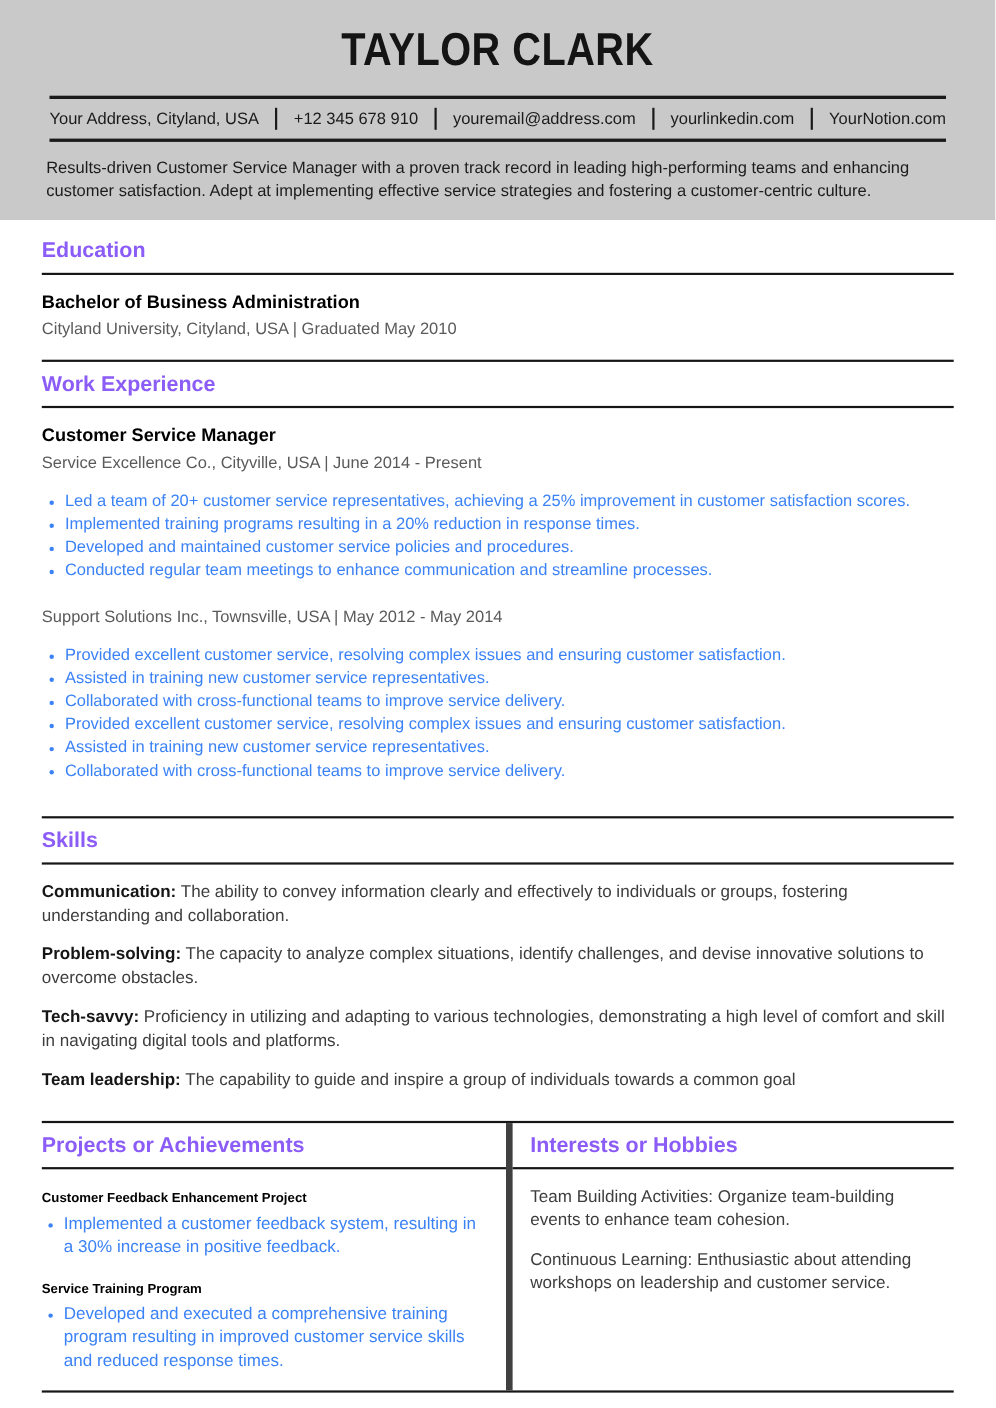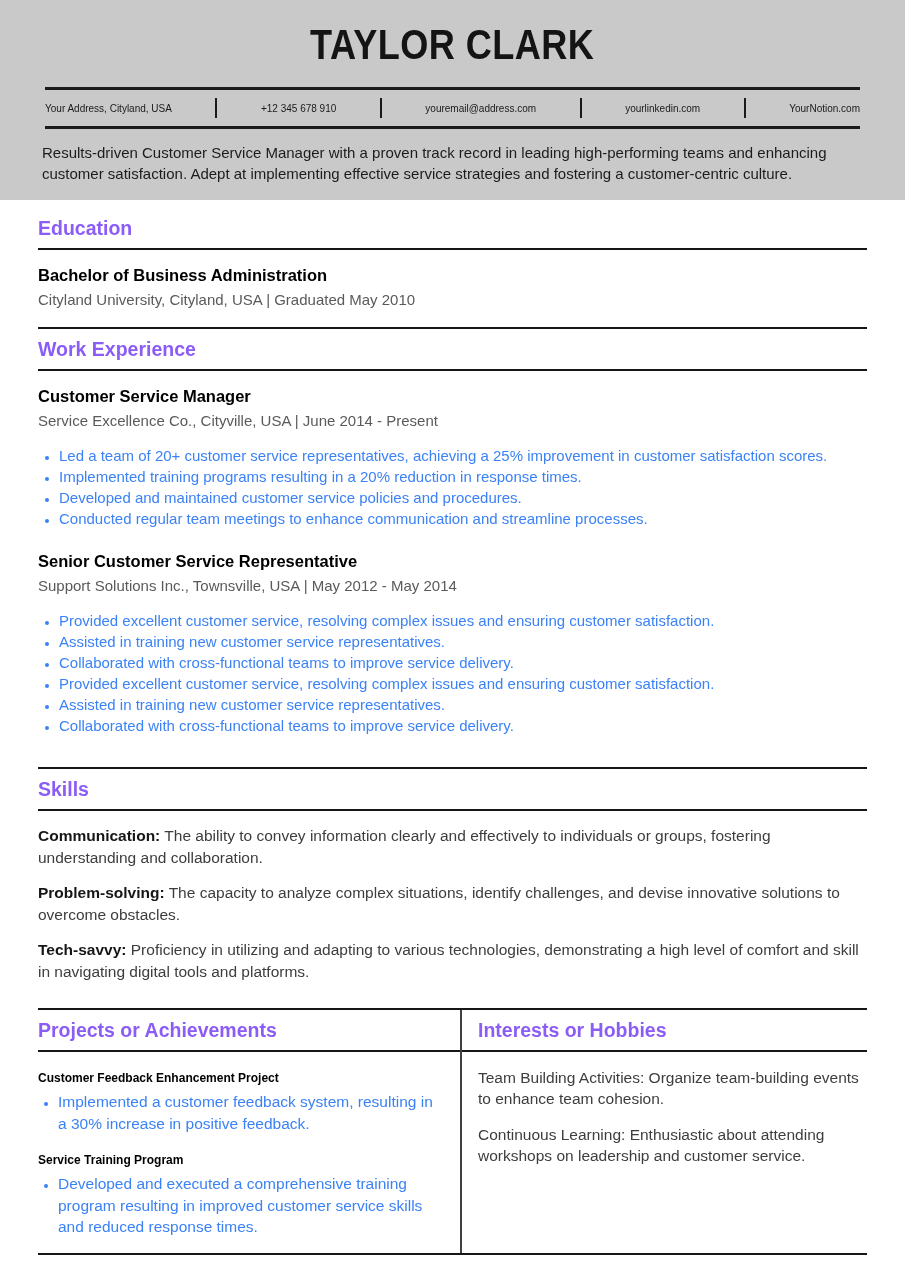--- a/index.html
+++ b/index.html
@@ -21,21 +21,21 @@
     color: #141414; letter-spacing: 0.5px;
     transform: scaleX(0.86); transform-origin: center;
     white-space: nowrap;
   }
   .contact {
     margin: 21px 45px 0;
     border-top: 3px solid #1a1a1a;
     border-bottom: 3px solid #1a1a1a;
     padding: 8px 0;
     display: flex; align-items: center; justify-content: space-between;
-    font-size: 10px; color: #1a1a1a; white-space: nowrap;
+    font-size: 15px; color: #1a1a1a; white-space: nowrap;
   }
   .csep { width: 2px; height: 20px; background: #1a1a1a; flex: 0 0 auto; margin: 0 6px; }
   .summary {
     margin: 14px 44px 0 42px;
     font-size: 15px; line-height: 20.5px; color: #1c1c1c;
   }
 
   
   .page { padding: 0 38px; }
   .sec-head { border-bottom: 2px solid #161616; }
@@ -70,21 +70,21 @@
 
   
   .duo {
     margin-top: 10px;
     display: grid; grid-template-columns: 422px 1fr;
     border-top: 2px solid #161616;
     border-bottom: 2px solid #161616;
     min-height: 247px;
   }
   .duo-col { padding-bottom: 14px; }
-  .duo-right { border-left: 2px solid #404040; }
+  .duo-right { border-left: 6px solid #404040; }
   .duo-right .sec-head h2 { padding-left: 16px; }
   .duo-left .item-title, .duo-left ul.bullets { margin-right: 18px; }
   .proj-title { font-size: 12px; margin-top: 16px; line-height: 20px; }
   .duo ul.bullets { margin-top: 3px; padding-left: 20px; }
   .duo ul.bullets li { font-size: 15.5px; line-height: 21.5px; }
   .interest { margin: 15px 8px 0 16px; font-size: 15.5px; line-height: 21px; color: #3d3d3d; }
 
   
   .footer {
     display: flex; justify-content: space-between;
@@ -137,21 +137,20 @@
         <p class="item-sub">Service Excellence Co., Cityville, USA | June 2014 - Present</p>
         <ul class="bullets">
           <li>Led a team of 20+ customer service representatives, achieving a 25% improvement in customer satisfaction scores.</li>
           <li>Implemented training programs resulting in a 20% reduction in response times.</li>
           <li>Developed and maintained customer service policies and procedures.</li>
           <li>Conducted regular team meetings to enhance communication and streamline processes.</li>
         </ul>
       </div>
 
       <div class="job">
-        <p class="item-title">Senior Customer Service Representative</p>
         <p class="item-sub">Support Solutions Inc., Townsville, USA | May 2012 - May 2014</p>
         <ul class="bullets">
           <li>Provided excellent customer service, resolving complex issues and ensuring customer satisfaction.</li>
           <li>Assisted in training new customer service representatives.</li>
           <li>Collaborated with cross-functional teams to improve service delivery.</li>
           <li>Provided excellent customer service, resolving complex issues and ensuring customer satisfaction.</li>
           <li>Assisted in training new customer service representatives.</li>
           <li>Collaborated with cross-functional teams to improve service delivery.</li>
         </ul>
       </div>
@@ -161,20 +160,21 @@
       <div class="sec-head">
         <h2>Skills</h2>
       </div>
       <div class="skills-grid">
         <div class="skills-col">
           <p class="skill"><b>Communication:</b> <span>The ability to convey information clearly and effectively to individuals or groups, fostering understanding and collaboration.</span></p>
           <p class="skill"><b>Problem-solving:</b> <span>The capacity to analyze complex situations, identify challenges, and devise innovative solutions to overcome obstacles.</span></p>
         </div>
         <div class="skills-col">
           <p class="skill"><b>Tech-savvy:</b> <span>Proficiency in utilizing and adapting to various technologies, demonstrating a high level of comfort and skill in navigating digital tools and platforms.</span></p>
+          <p class="skill"><b>Team leadership:</b> <span>The capability to guide and inspire a group of individuals towards a common goal</span></p>
         </div>
       </div>
     </section>
 
     <section class="duo">
       <div class="duo-col duo-left">
         <div class="sec-head">
           <h2>Projects or Achievements</h2>
         </div>
         <p class="item-title proj-title">Customer Feedback Enhancement Project</p>

